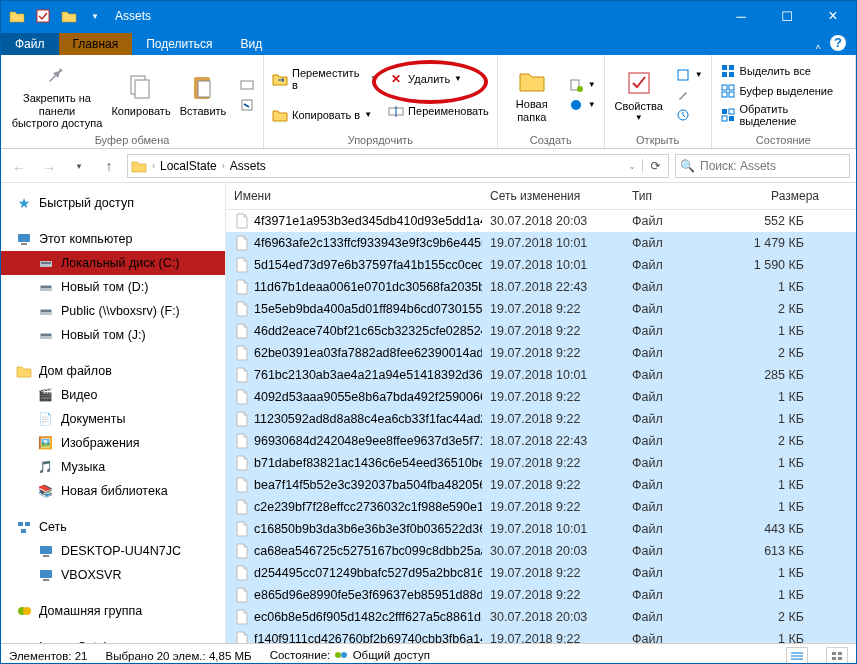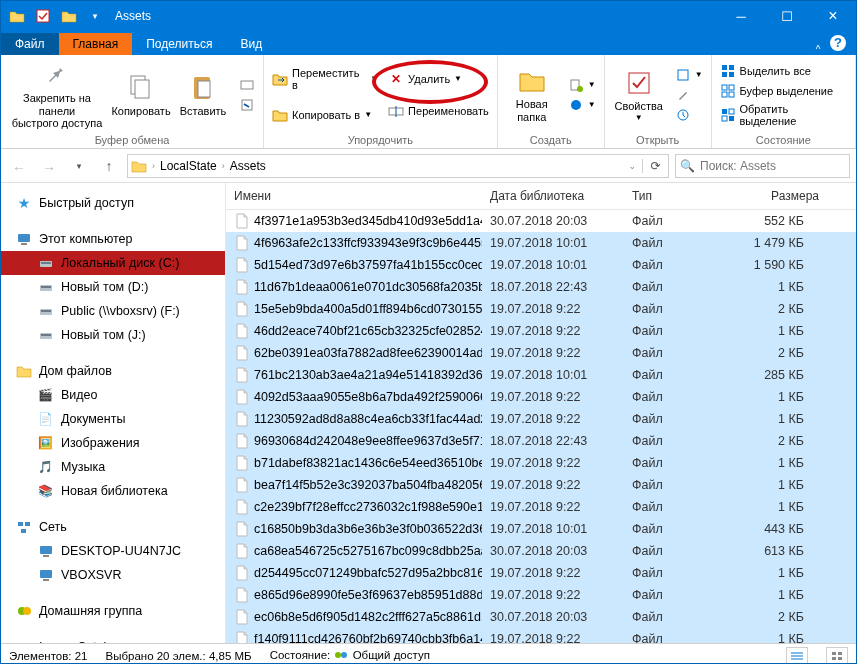--- a/index.html
+++ b/index.html
@@ -6,21 +6,21 @@
 body { background: #fff; overflow: hidden; width: 857px; height: 664px; border: 1px solid #0063b1; }
 .titlebar { background: #0078d7; height: 30px; display: flex; align-items: center; color: #fff; }
 .titlebar .qat { display: flex; align-items: center; gap: 2px; padding: 0 4px; }
 .titlebar .qat-btn { width: 24px; height: 22px; display: flex; align-items: center; justify-content: center; font-size: 12px; }
 .titlebar .title { flex: 1; font-size: 12px; padding-left: 4px; }
 .titlebar .wincontrols { display: flex; }
 .titlebar .wincontrols div { width: 46px; height: 30px; display: flex; align-items: center; justify-content: center; font-size: 13px; }
 .tabs { background: #0078d7; height: 24px; display: flex; align-items: flex-end; }
 .tab { padding: 4px 14px; font-size: 12px; color: #fff; cursor: pointer; }
 .tab.file { background: #005a9e; }
-.tab.active { background: #f97316; color: #000; }
+.tab.active { background: #a16207; color: #000; }
 .tabs .spacer { flex: 1; }
 .tabs .help { width: 36px; text-align: center; color: #fff; font-size: 13px; }
 .tabs .expand { width: 24px; text-align: center; color: #fff; font-size: 10px; }
 .ribbon { background: #fff; border-bottom: 1px solid #d0d0d0; height: 94px; display: flex; font-size: 11px; }
 .rgroup { border-right: 1px solid #e0e0e0; padding: 2px 6px 0 6px; display: flex; flex-direction: column; align-items: center; }
 .rgroup .body { flex: 1; display: flex; align-items: center; gap: 6px; }
 .rgroup .label { color: #6a6a6a; font-size: 11px; padding: 2px 0; }
 .big-btn { display: flex; flex-direction: column; align-items: center; width: 56px; text-align: center; line-height: 1.15; gap: 1px; }
 .big-btn .ico { width: 32px; height: 32px; display: flex; align-items: center; justify-content: center; }
 .big-btn.wide { width: 100px; }
@@ -479,21 +479,21 @@
     <div class="tree-sep"></div>
     <div class="tree-item">
         <div class="ico" style="color:#d33;">◆</div>
         <span>Image Catalog</span>
       </div>
   </div>
 
   <div class="listpane">
     <div class="listhdr">
       <div class="col col-name">Имени</div>
-      <div class="col col-date">Дата библиотека</div>
+      <div class="col col-date">Сеть изменения</div>
       <div class="col col-type">Тип</div>
       <div class="col col-size">Размера</div>
     </div>
     <div class="listbody" id="filelist">
         <div class="row ">
     <div class="cell cname">
             <div class="fico">
               <svg width="16" height="16">
                 <path d="M3 1h7l3 3v11H3z" fill="#fff" stroke="#bbb"></path>
                 <path d="M10 1v3h3" fill="none" stroke="#bbb"></path>

